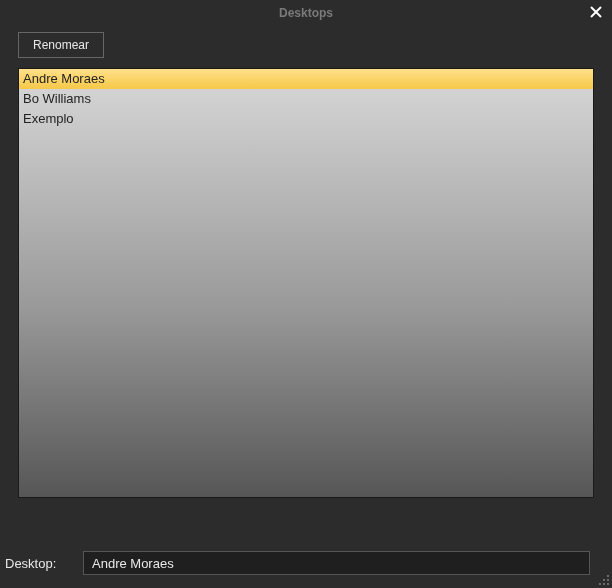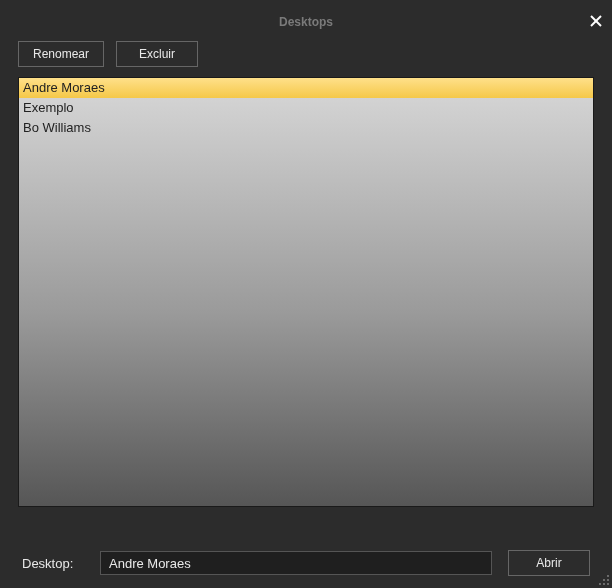--- a/index.html
+++ b/index.html
@@ -19,21 +19,20 @@
     }
     .titlebar {
       height: 26px;
       display: flex;
       align-items: center;
       justify-content: center;
       position: relative;
       color: #7a7a7a;
       font-size: 12px;
       font-weight: 600;
-      margin-top: 9px;
     }
     .close-btn {
       position: absolute;
       right: 6px;
       top: 2px;
       width: 20px;
       height: 20px;
       display: flex;
       align-items: center;
       justify-content: center;
@@ -80,21 +79,21 @@
       color: #222;
     }
     .footer {
       position: absolute;
       left: 0;
       right: 0;
       bottom: 0;
       height: 50px;
       display: flex;
       align-items: center;
-      padding: 0 22px 0 22px;
+      padding: 0 22px 0 5px;
       gap: 16px;
     }
     .footer-label {
       color: #e8e8e8;
       font-size: 13px;
       min-width: 62px;
     }
     .input {
       flex: 1;
       height: 24px;
@@ -143,33 +142,31 @@
       <svg width="12" height="12" viewBox="0 0 12 12">
         <line x1="1" y1="1" x2="11" y2="11" stroke="#fff" stroke-width="2"></line>
         <line x1="11" y1="1" x2="1" y2="11" stroke="#fff" stroke-width="2"></line>
       </svg>
     </span>
   </div>
 </div>
 
 <div class="toolbar">
   <div class="btn">Renomear</div>
-  <div class="btn">Excluir</div>
 </div>
 
 <div class="listbox" id="listbox">
     <div class="list-item selected">Andre Moraes</div>
+    <div class="list-item">Bo Williams</div>
     <div class="list-item">Exemplo</div>
-    <div class="list-item">Bo Williams</div>
   </div>
 
 <div class="footer">
   <span class="footer-label">Desktop:</span>
   <input class="input" type="text" value="Andre Moraes" style="">
-  <div class="open-btn">Abrir</div>
 </div>
 
 <div class="resize-grip">
   <svg width="12" height="12" viewBox="0 0 12 12">
     <circle cx="10" cy="2" r="0.9" fill="#888"></circle>
     <circle cx="6" cy="6" r="0.9" fill="#888"></circle>
     <circle cx="10" cy="6" r="0.9" fill="#888"></circle>
     <circle cx="2" cy="10" r="0.9" fill="#888"></circle>
     <circle cx="6" cy="10" r="0.9" fill="#888"></circle>
     <circle cx="10" cy="10" r="0.9" fill="#888"></circle>

